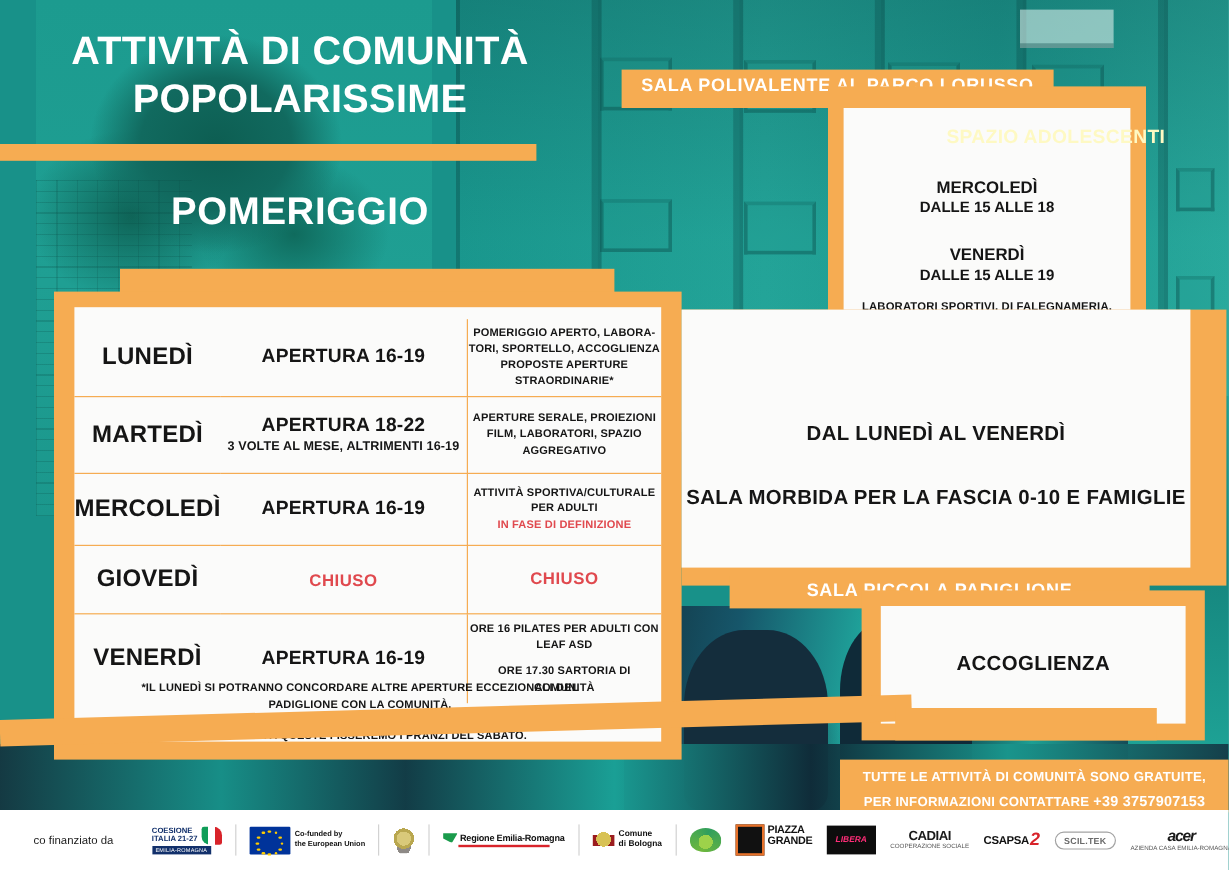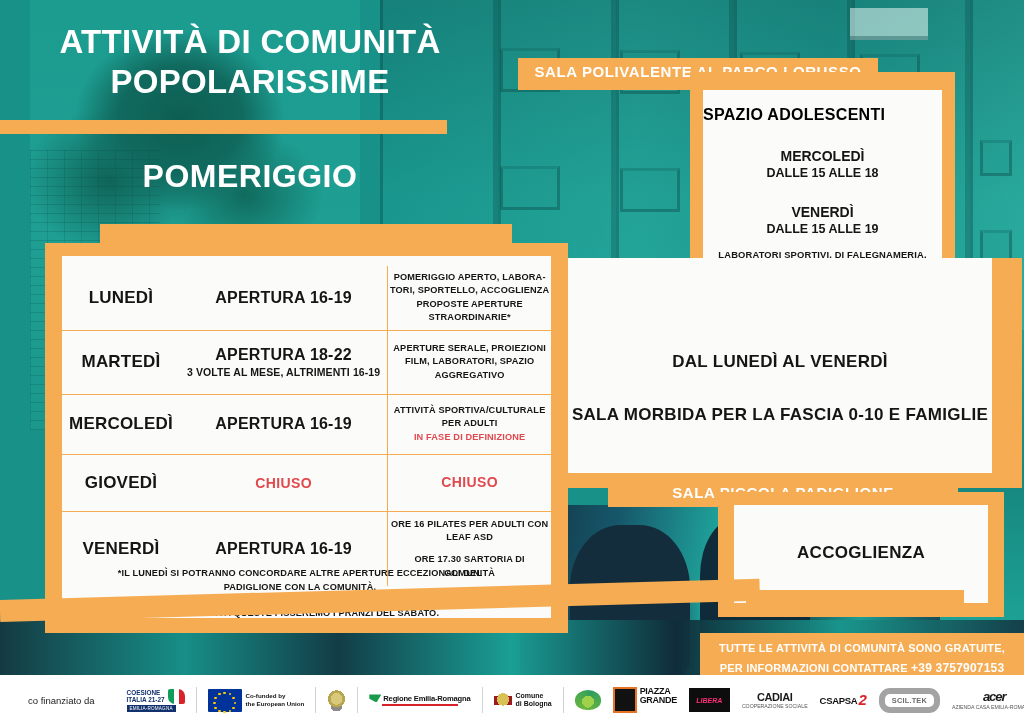--- a/index.html
+++ b/index.html
@@ -139,21 +139,21 @@
 
   .sched-table {
     position:absolute; left:62px; top:266px; width:489px;
     border-collapse:collapse;
   }
   .sched-table td { vertical-align:middle; padding:0; }
   .row-sep { border-bottom:1.6px solid #F6AC52; }
   .col-sep { border-right:1.6px solid #F6AC52; }
   .cell-day {
     width:118px; text-align:center;
-    font-size:17px; font-weight:700; color:#151515; letter-spacing:.2px;
+    font-size:20px; font-weight:700; color:#151515; letter-spacing:.2px;
   }
   .cell-hours {
     width:208px; text-align:center; color:#151515;
   }
   .cell-hours .h-main { font-size:16px; font-weight:700; letter-spacing:.2px; }
   .cell-hours .h-note { font-size:10.5px; font-weight:700; letter-spacing:.1px; margin-top:2px; }
   .cell-hours .h-closed { font-size:14px; font-weight:700; color:#E0494E; letter-spacing:.4px; }
   .cell-desc {
     width:163px; text-align:center; color:#151515;
     font-size:9.2px; font-weight:700; line-height:1.45; letter-spacing:.15px;
@@ -173,22 +173,22 @@
   
   #rt-band     { left:518px; top:58px;  width:360px; height:32px; }
   #rt-band-label {
     position:absolute; left:518px; top:63px; width:360px;
     text-align:center; color:#ffffff; font-size:15px; font-weight:700; letter-spacing:.6px;
   }
   #rt-frame-top { left:690px; top:72px; width:265px; height:260px; }
   #rt-card-top  { left:703px; top:90px; width:239px; height:235px; background:#FBFBFA; }
 
   #rt-h1 {
-    position:absolute; left:703px; top:106px; width:268px; text-align:left;
-    font-size:16px; font-weight:700; color:#000000; letter-spacing:.3px;
+    position:absolute; left:703px; top:106px; width:268px; text-align:right;
+    font-size:16px; font-weight:700; color:#fef9c3; letter-spacing:.3px;
   }
   #rt-d1 {
     position:absolute; left:703px; top:148px; width:239px; text-align:center;
     font-size:14px; font-weight:700; color:#151515;
   }
   #rt-d1 .hrs { font-size:12.5px; display:block; margin-top:2px; }
   #rt-d2 {
     position:absolute; left:703px; top:204px; width:239px; text-align:center;
     font-size:14px; font-weight:700; color:#151515;
   }
@@ -286,21 +286,21 @@
   .mk-piazza { display:flex; align-items:flex-start; gap:3px; }
   .mk-piazza-icon { width:20px; height:22px; border:2.4px solid #e8722a; background:#111;
       display:block; }
   .mk-piazza-txt { font-size:9px; font-weight:700; line-height:1.02; color:#111; letter-spacing:-.3px; }
   .mk-lbg { width:41px; height:24px; background:#0d0d0d; display:flex; align-items:center; justify-content:center; }
   .mk-lbg span { font-size:7px; font-weight:700; color:#ff2d78; font-style:italic; }
   .mk-cadiai { font-size:11px; font-weight:700; letter-spacing:-.4px; color:#1a1a1a; }
   .mk-csapsa { display:flex; align-items:flex-end; gap:1px; }
   .mk-csapsa-t { font-size:9.5px; font-weight:700; color:#111; letter-spacing:-.3px; }
   .mk-csapsa-2 { font-size:15px; font-weight:700; color:#d8232a; line-height:.75; font-style:italic; }
-  .mk-sciltek { border:6px solid #a3a3a3; border-radius:11px; padding:2px 7px; }
+  .mk-sciltek { border:1px solid #a3a3a3; border-radius:11px; padding:2px 7px; }
   .mk-sciltek span { font-size:7.4px; font-weight:700; color:#6a6a6a; letter-spacing:.2px; }
   .mk-acer { font-size:13px; font-weight:700; font-style:italic; color:#1a1a1a; letter-spacing:-1px; }
   .mk-iu { width:20px; height:20px; border-radius:50%; background:#111; color:#fff;
       font-size:8.5px; font-weight:700; display:flex; align-items:center; justify-content:center; }
 </style>
 </head>
 <body>
 
 <div id="poster">
 

